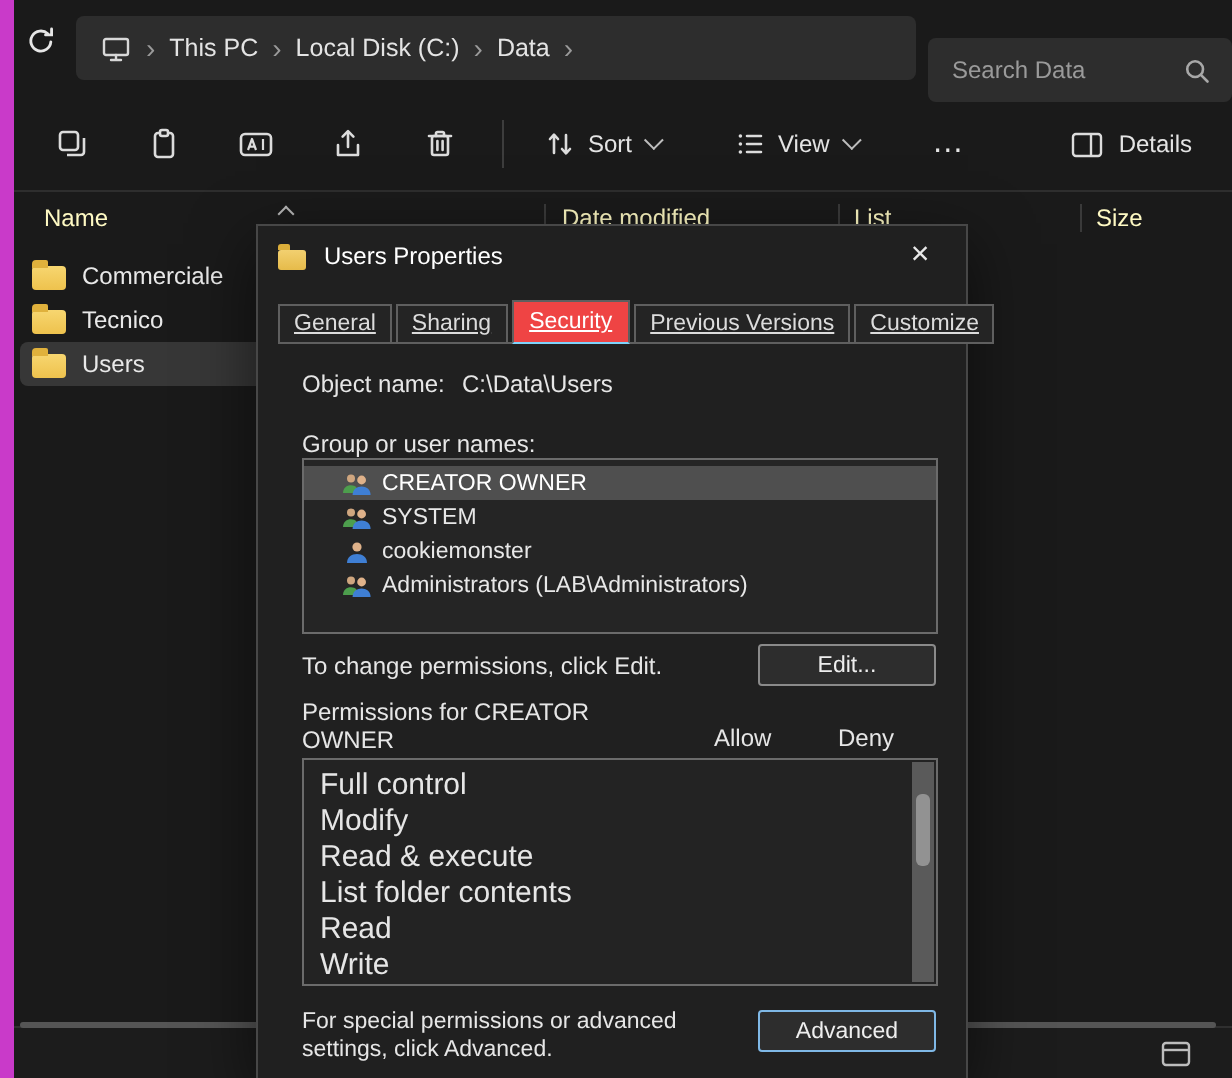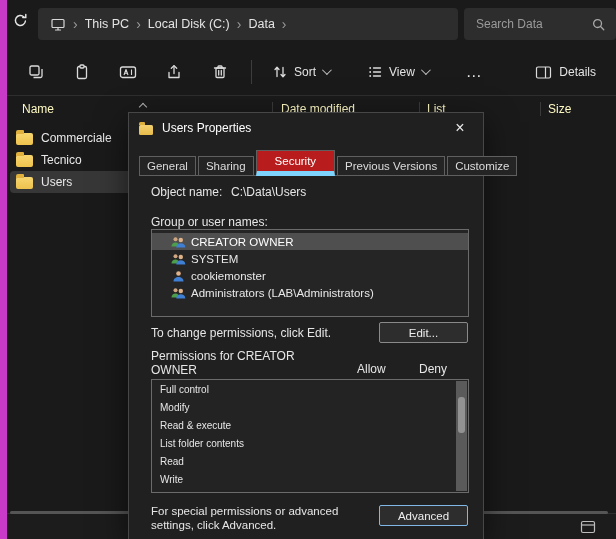--- a/index.html
+++ b/index.html
@@ -21,21 +21,21 @@
   #refresh-btn { left:9px; top:9px; width:22px; height:22px; display:flex; align-items:center; justify-content:center; cursor:pointer; }
   #address-bar {
     left:38px; top:8px; width:420px; height:32px;
     background:#2d2d2d; border-radius:4px;
     display:flex; align-items:center; gap:7px; padding:0 12px;
     font-size:12.5px; color:#e4e4e4;
   }
   .crumb { cursor:pointer; white-space:nowrap; }
   .crumb-sep { color:#9a9a9a; font-size:14px; line-height:1; cursor:pointer; }
   #search-box {
-    left:464px; top:8px; width:152px; height:32px;
+    left:464px; top:19px; width:152px; height:32px;
     background:#2d2d2d; border-radius:4px;
     display:flex; align-items:center; padding:0 10px 0 12px;
   }
   #search-input { flex:1; background:transparent; border:none; outline:none; color:#bdbdbd; font-size:12px; font-family:inherit; min-width:0; }
   #search-input::placeholder { color:#9a9a9a; }
 
   
   #toolbar {
     left:7px; top:48px; width:609px; height:48px;
     border-bottom:1px solid #2e2e2e;
@@ -76,40 +76,40 @@
   #dlg-close { margin-left:auto; width:30px; height:24px; display:flex; align-items:center; justify-content:center; font-size:16px; color:#e8e8e8; cursor:pointer; }
   .mini-folder { position:relative; width:14px; height:10px; background:linear-gradient(#f2d070,#e6bb4a); border-radius:1.5px; margin-top:3px; }
   .mini-folder:before { content:""; position:absolute; top:-2.5px; left:0; width:6px; height:3px; background:#dcae3a; border-radius:1.5px 1px 0 0; }
 
   #dlg-tabs { position:absolute; left:10px; top:36px; width:336px; display:flex; align-items:flex-end; border-bottom:1px solid #5f5f5f; }
   .tab {
     position:relative; bottom:-1px;
     border:1px solid #5f5f5f; border-bottom:1px solid #5f5f5f;
     background:#242424; color:#dcdcdc;
     font-size:11.5px; padding:3px 7px; margin-right:2px;
-    cursor:pointer; white-space:nowrap;
-  }
-  .tab.active { background:#b91c1c; border-bottom:5px solid #7dd3fc; padding:4px 18px; color:#fff; }
+    cursor:pointer; white-space:nowrap;text-decoration:underline;
+  }
+  .tab.active { background:#ef4444; border-bottom:1px solid #7dd3fc; padding:4px 8px; color:#fff; }
 
   .dlg-text { position:absolute; color:#e6e6e6; font-size:12px; }
 
   #group-list { position:absolute; left:22px; top:116px; width:318px; height:88px; border:1px solid #6b6b6b; background:#252525; padding-top:3px; overflow:hidden; }
   .principal-row { display:flex; align-items:center; gap:5px; height:17px; padding-left:19px; font-size:11.5px; cursor:pointer; white-space:nowrap; }
   .principal-row.selected { background:#4f4f4f; color:#fff; }
 
   .dlg-btn {
     position:absolute; left:250px; width:89px; height:21px;
     background:#2d2d2d; border:1px solid #8a8a8a; border-radius:2px;
     color:#eee; font-size:11.5px; font-family:inherit;
     display:flex; align-items:center; justify-content:center; cursor:pointer;
   }
   #advanced-btn { border-color:#7fb8e6; }
 
   #perm-list { position:absolute; left:22px; top:266px; width:318px; height:114px; border:1px solid #6b6b6b; background:#232323; padding:4px 0 0 8px; overflow:hidden; }
-  .perm-row { height:18px; font-size:10px; color:#e6e6e6; cursor:pointer; white-space:nowrap; }
+  .perm-row { height:18px; font-size:15px; color:#e6e6e6; cursor:pointer; white-space:nowrap; }
   #perm-scrollbar { position:absolute; right:1px; top:1px; width:11px; height:110px; background:#5a5a5a; }
   #perm-thumb { position:absolute; left:2px; top:16px; width:7px; height:36px; background:#929292; border-radius:3px; cursor:grab; }
 
   svg { display:block; }
 </style>
 </head>
 <body>
 
 <div id="accent-strip" class="abs"></div>
 

